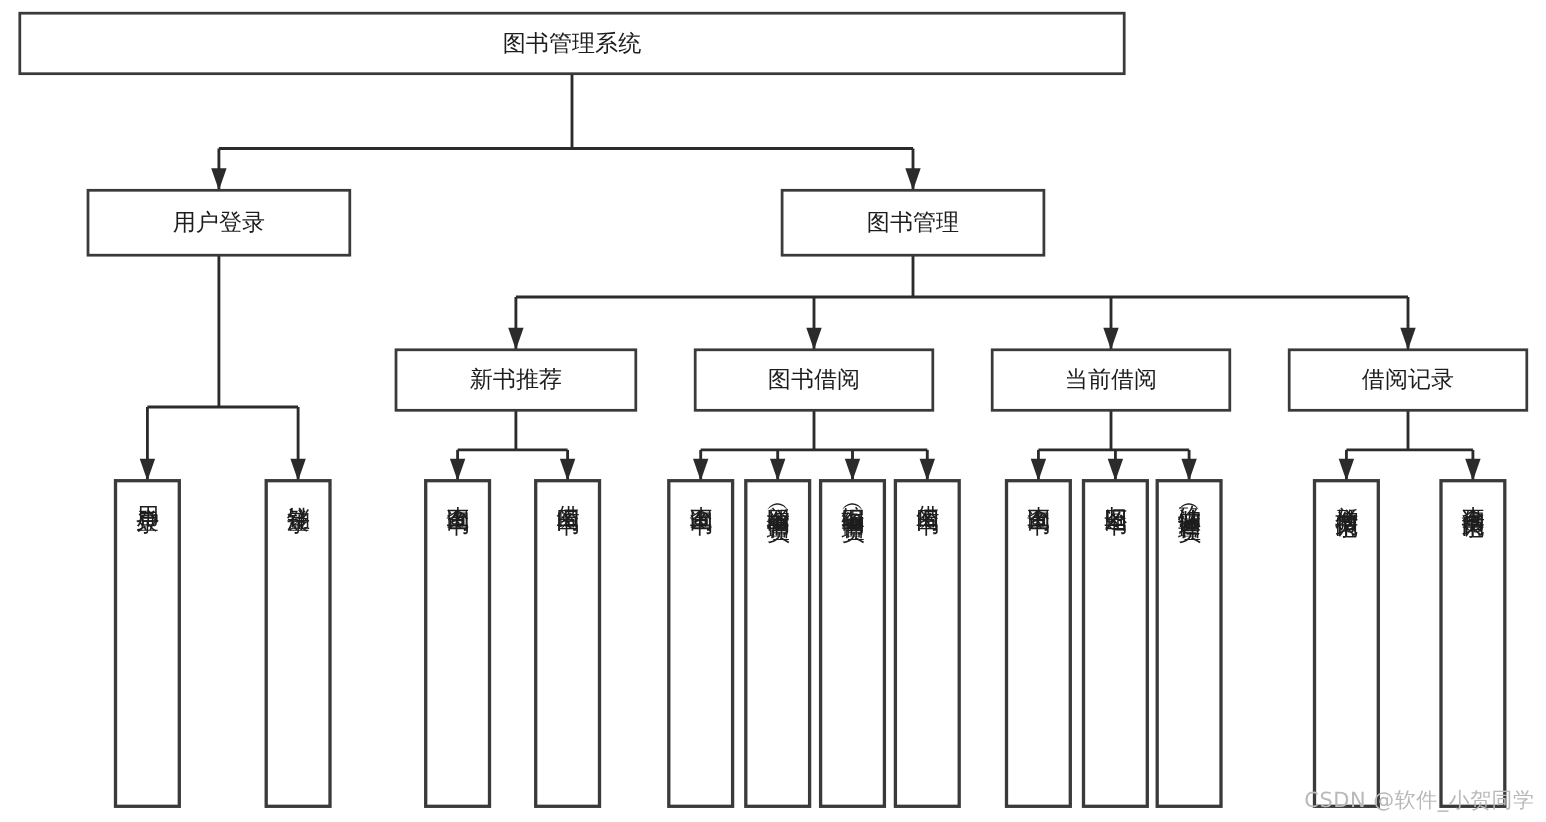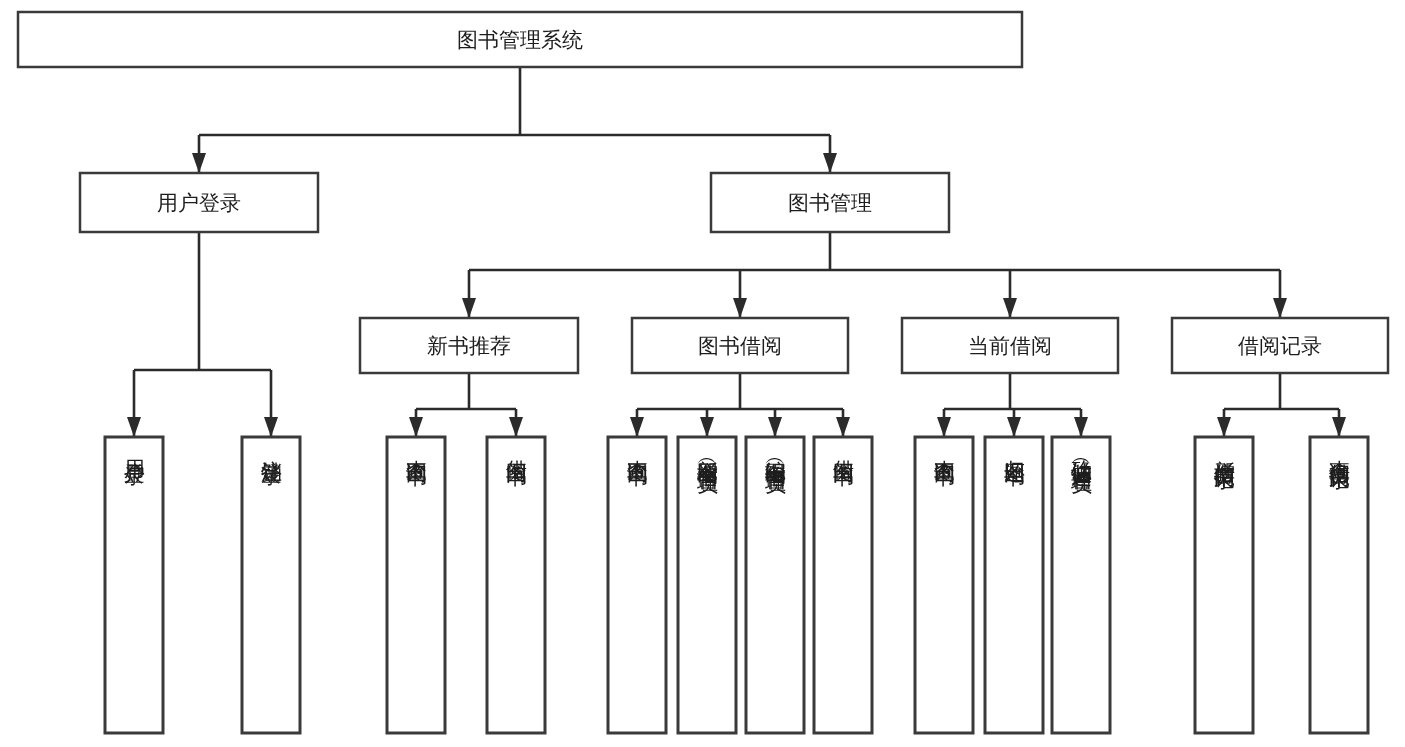--- a/index.html
+++ b/index.html
@@ -207,14 +207,15 @@
         <span class="vert-label">确认归还（管理员）</span>
       </div>
       <div class="vert-label-wrap" style="left: 1195px; top: 443px; width: 58px; height: 284px;">
         <span class="vert-label">新增借阅记录</span>
       </div>
       <div class="vert-label-wrap" style="left: 1310px; top: 443px; width: 58px; height: 284px;">
         <span class="vert-label">查询借阅记录</span>
       </div>
     </div>
 
+  <div class="watermark">CSDN @软件_小贺同学</div>
 
 </div>
 
 </body></html>

